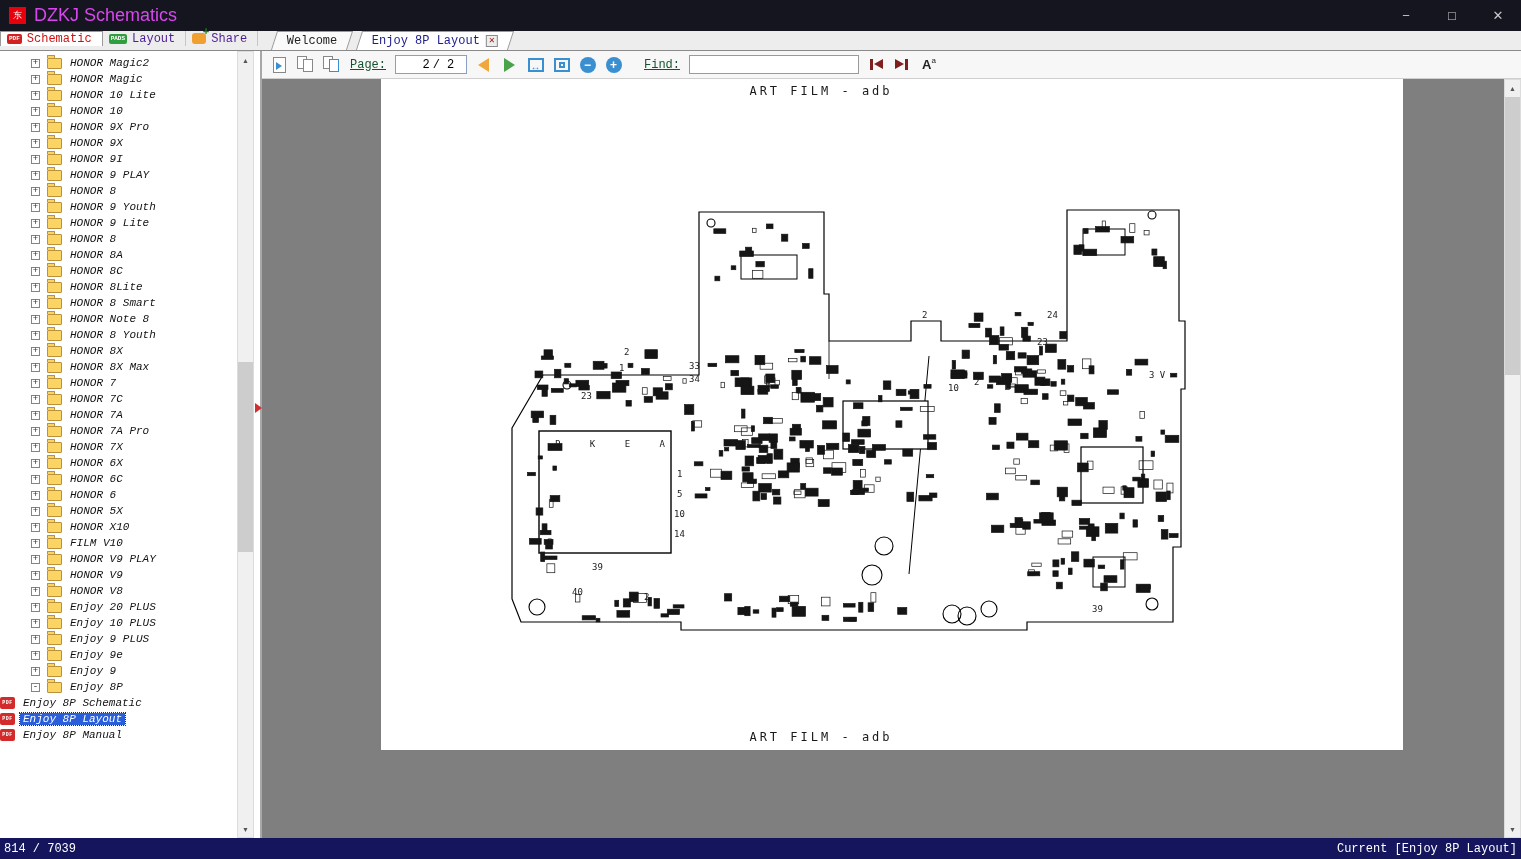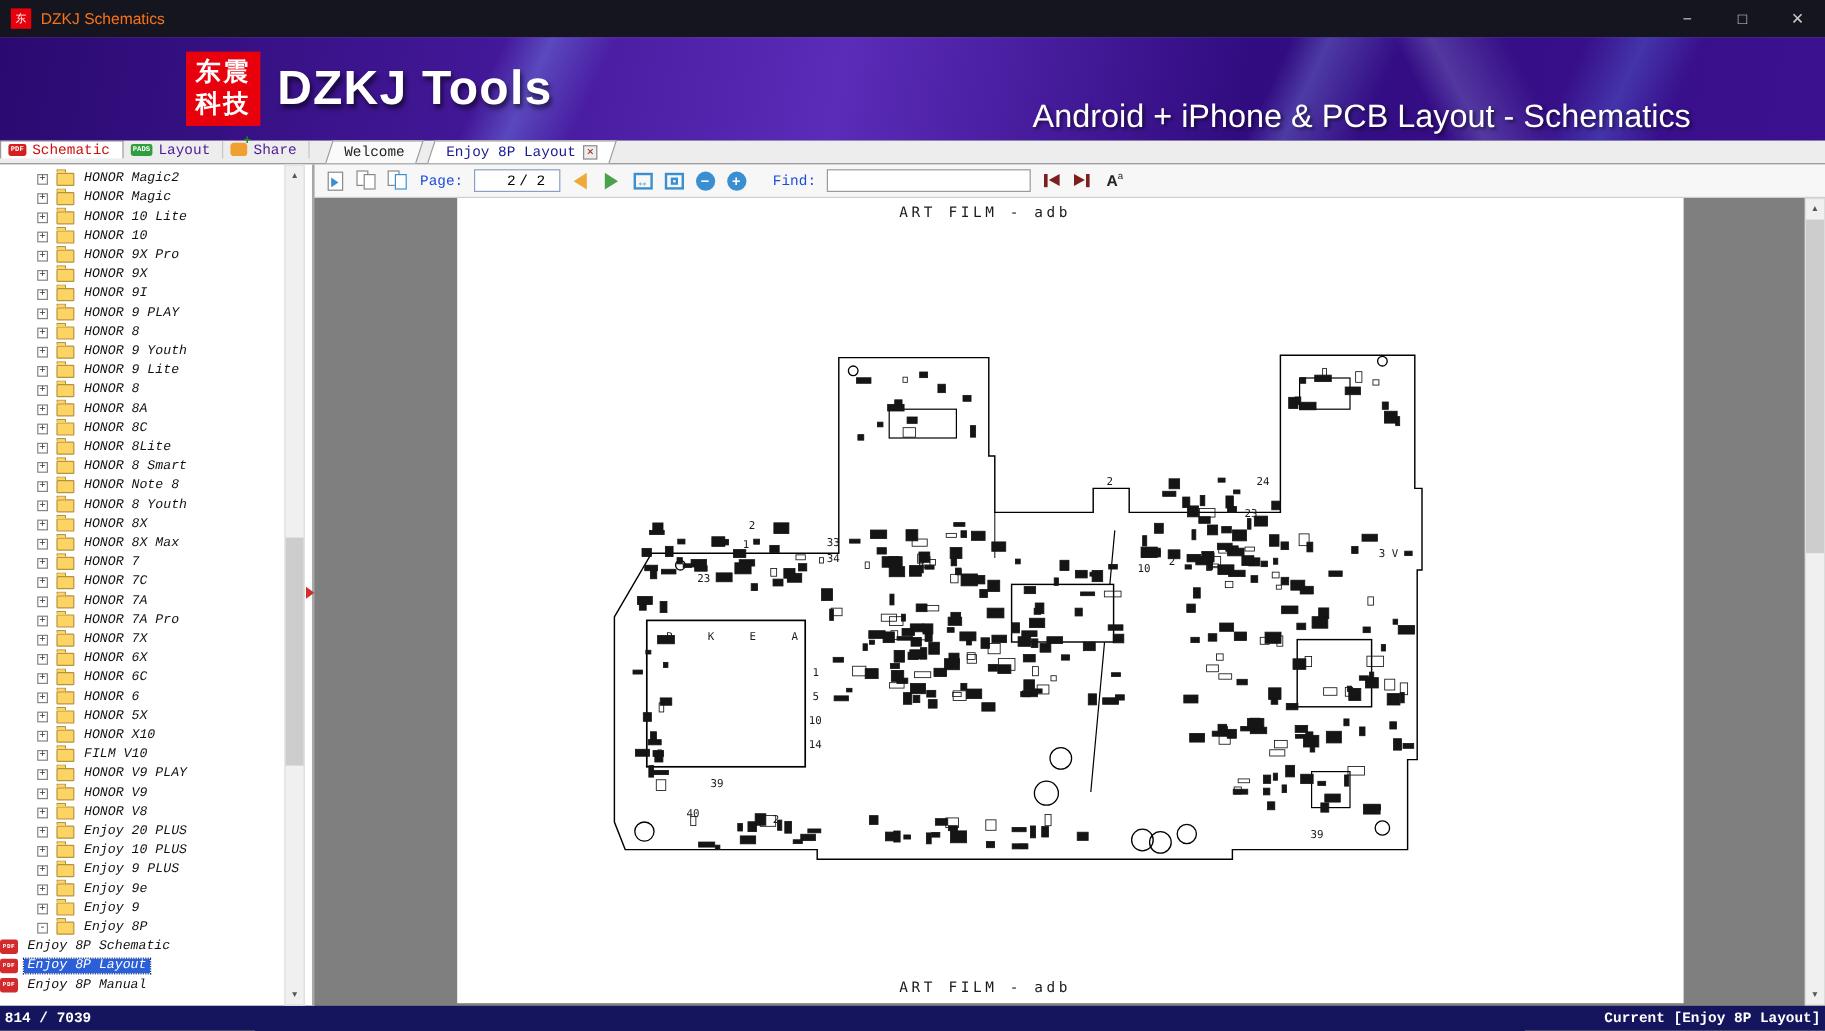--- a/index.html
+++ b/index.html
@@ -3,21 +3,21 @@
 <meta charset="utf-8">
 <style>
   *{margin:0;padding:0;box-sizing:border-box;}
   html,body{width:1521px;height:859px;overflow:hidden;}
   body{font-family:"Liberation Sans",sans-serif;background:#7f7f7f;}
   .window{width:1521px;height:859px;display:flex;flex-direction:column;}
 
   
   .titlebar{height:31px;background:#15151f;display:flex;align-items:center;padding-left:9px;gap:8px;flex:none;}
   .title-logo{width:17px;height:17px;background:#e8000d;color:#fff;font-size:9px;display:flex;align-items:center;justify-content:center;flex:none;}
-  .title-text{color:#f97316;font-size:13px;}
+  .title-text{color:#d946ef;font-size:18px;}
   .win-controls{margin-left:auto;display:flex;height:100%;}
   .win-btn{width:46px;height:100%;display:flex;align-items:center;justify-content:center;color:#c9c9c9;font-size:13px;cursor:default;}
 
   
   .banner{height:86px;flex:none;position:relative;overflow:hidden;display:flex;align-items:center;
     background:linear-gradient(100deg,#2a0a70 0%,#44189a 28%,#5b2cb8 46%,#310c80 68%,#3c1190 100%);}
   .banner::before{content:"";position:absolute;inset:0;pointer-events:none;background:
     linear-gradient(115deg,transparent 27%,rgba(130,160,255,.35) 29.5%,transparent 33%),
     linear-gradient(115deg,transparent 69%,rgba(150,180,255,.28) 71%,transparent 75%),
     linear-gradient(62deg,transparent 77%,rgba(190,205,255,.22) 79%,transparent 83%);}
@@ -73,21 +73,21 @@
   .sb-thumb{position:absolute;left:0;width:15px;background:#cdcdcd;}
   .sidebar .scrollbar-v{right:6px;}
   .sidebar .sb-thumb{top:310px;height:190px;}
   .viewer .scrollbar-v{right:0;}
   .viewer .sb-thumb{top:17px;height:278px;}
 
   
   .content{flex:1;display:flex;flex-direction:column;min-width:0;}
   .toolbar{height:28px;background:#f7f7f7;border-bottom:1px solid #cfcfcf;display:flex;align-items:center;padding-left:8px;gap:7px;flex:none;}
   .tb-ico{width:19px;height:20px;display:flex;align-items:center;justify-content:center;position:relative;cursor:default;flex:none;}
-  .tb-label{font-size:12px;font-family:"Liberation Mono",monospace;color:#1d4ed8;margin:0 2px;white-space:nowrap;}
+  .tb-label{font-size:12px;font-family:"Liberation Mono",monospace;color:#14532d;margin:0 2px;white-space:nowrap;text-decoration:underline;}
   .find-label{margin-left:14px;}
   .ico-p1{width:13px;height:16px;border:1px solid #888;background:#fff;position:relative;}
   .ico-p1::after{content:"";position:absolute;left:2px;top:4px;border-top:4px solid transparent;border-bottom:4px solid transparent;border-left:6px solid #3a8fd0;}
   .ico-p2{position:relative;width:17px;height:17px;}
   .ico-p2 i{position:absolute;width:10px;height:13px;border:1px solid #888;background:#fff;}
   .ico-p2 i:first-child{left:0;top:0;}
   .ico-p2 i:last-child{left:6px;top:3px;}
   .ico-p3 i:last-child{border-color:#3a8fd0;}
   .arr-left{width:0;height:0;border-top:7px solid transparent;border-bottom:7px solid transparent;border-right:11px solid #f0a83c;}
   .arr-right{width:0;height:0;border-top:7px solid transparent;border-bottom:7px solid transparent;border-left:11px solid #4aa34a;}
@@ -109,45 +109,37 @@
   .fn.next::after{right:6px;border-left:9px solid #7d1f1f;}
   .ico-font{width:22px;}
   .ico-font::before{content:"A";font-size:13px;font-weight:bold;color:#222;}
   .ico-font::after{content:"a";font-size:8px;color:#222;position:relative;top:-4px;}
 
   
   .viewer{flex:1;background:#7f7f7f;position:relative;overflow:hidden;min-height:0;}
   .page{width:1022px;height:671px;margin:0 auto;background:#fff;position:relative;}
 
   
-  .statusbar{height:21px;background:#14155c;color:#fff;display:flex;align-items:center;justify-content:space-between;font-size:12px;font-family:"Liberation Mono",monospace;padding:0 4px;flex:none;font-weight:bold;}
+  .statusbar{height:21px;background:#14155c;color:#fff;display:flex;align-items:center;justify-content:space-between;font-size:12px;font-family:"Liberation Mono",monospace;padding:0 4px;flex:none;}
 </style>
 </head>
 <body>
 
 <div class="window">
 
   <div class="titlebar">
     <span class="title-logo">东</span>
     <span class="title-text">DZKJ Schematics</span>
     <div class="win-controls">
       <span class="win-btn">−</span>
       <span class="win-btn">□</span>
       <span class="win-btn">✕</span>
     </div>
   </div>
 
-  <div class="banner">
-    <div class="logo-box">
-      <span>东震</span>
-      <span>科技</span>
-    </div>
-    <div class="app-title">DZKJ Tools</div>
-    <div class="banner-subtitle">Android + iPhone &amp; PCB Layout - Schematics</div>
-  </div>
 
   <div class="tabstrip">
     <div class="ribbon-tabs" id="ribbon-tabs">
         <div class="ribbon-tab active">
           <span class="badge pdf"></span>
           <span class="rt-label">Schematic</span>
         </div>
         <div class="ribbon-tab">
           <span class="badge pads"></span>
           <span class="rt-label">Layout</span>

